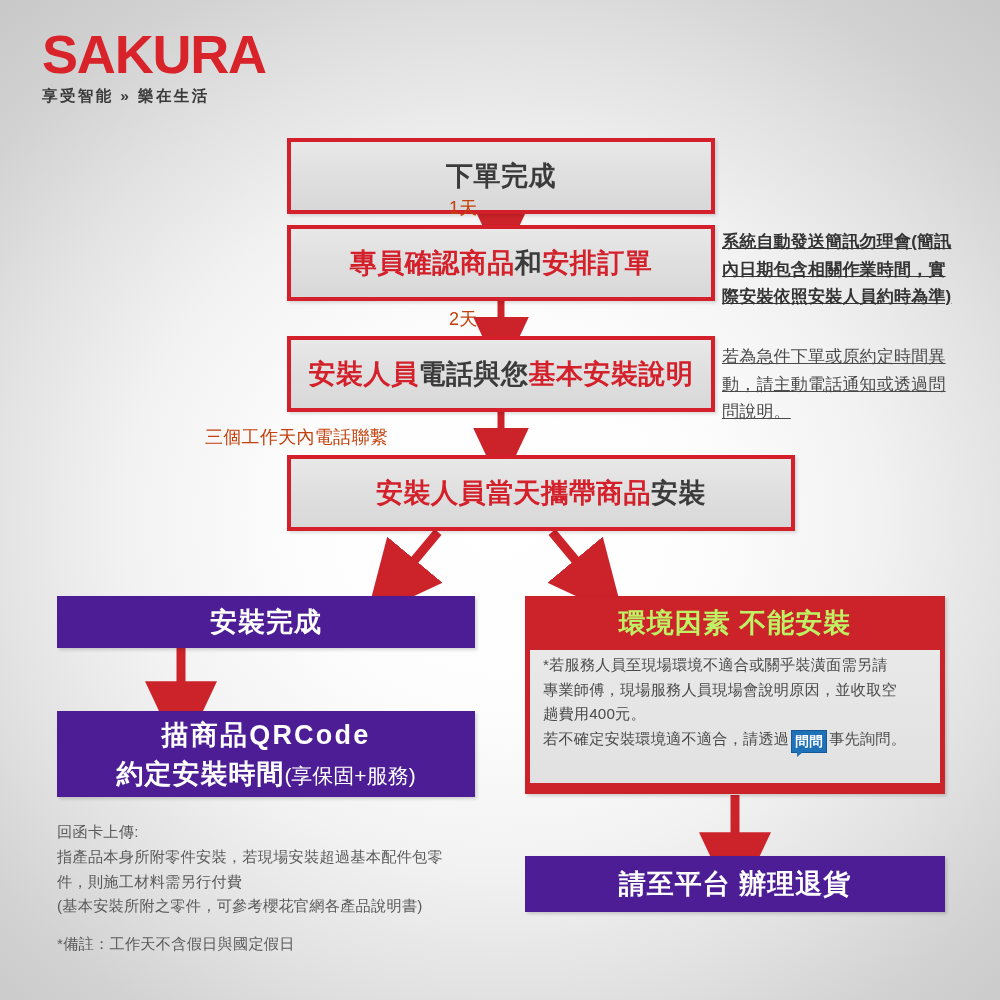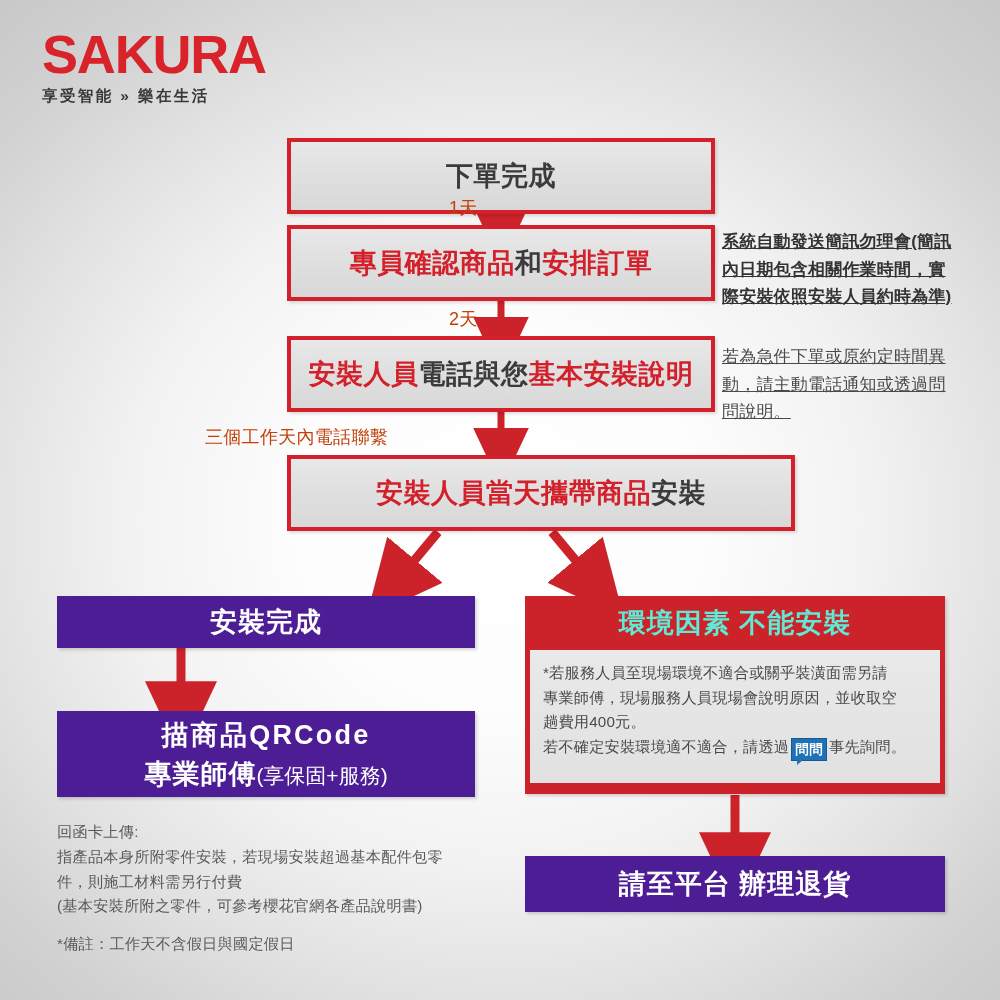--- a/index.html
+++ b/index.html
@@ -97,29 +97,29 @@
     background: #cc2229;
     box-shadow: 2px 2px 3px rgba(0,0,0,0.16);
     box-sizing: border-box;
     padding: 0;
   }
   .rpanel .head {
     height: 54px;
     display: flex;
     align-items: center;
     justify-content: center;
-    color: #5eead4;
+    color: #bef264;
     font-size: 27px;
     font-weight: bold;
     letter-spacing: 1px;
   }
   .rpanel .body {
     margin: 0 5px 5px 5px;
     background: linear-gradient(180deg, #e9e9e9 0%, #e1e1e1 100%);
-    padding: 11px 13px 12px 13px;
+    padding: 3px 13px 12px 13px;
     box-sizing: border-box;
     height: 133px;
   }
   .rpanel .body p {
     margin: 0;
     font-size: 15.2px;
     line-height: 1.62;
     color: #4a4a4a;
     letter-spacing: 0.2px;
   }
@@ -250,21 +250,21 @@
     <span>問說明。</span>
   </div>
 
   <div class="rbox abs" style="left:57px; top:596px; width:418px; height:52px;">
     <span class="t">安裝完成</span>
   </div>
 
   <div class="rbox abs" style="left:57px; top:711px; width:418px; height:86px;">
     <span class="t">
       <span class="l1">描商品QRCode</span>
-      <span class="l2"><span>專業師傅</span><span class="small">(享保固+服務)</span></span>
+      <span class="l2"><span>約定安裝時間</span><span class="small">(享保固+服務)</span></span>
     </span>
   </div>
 
   <div class="rpanel abs" style="left:525px; top:596px; width:420px; height:198px;">
     <div class="head">環境因素  不能安裝</div>
     <div class="body">
       <p>*若服務人員至現場環境不適合或關乎裝潢面需另請</p>
       <p>專業師傅，現場服務人員現場會說明原因，並收取空</p>
       <p>趟費用400元。</p>
       <p><span>若不確定安裝環境適不適合，請透過</span><span class="bubble">問問</span><span>事先詢問。</span></p>

